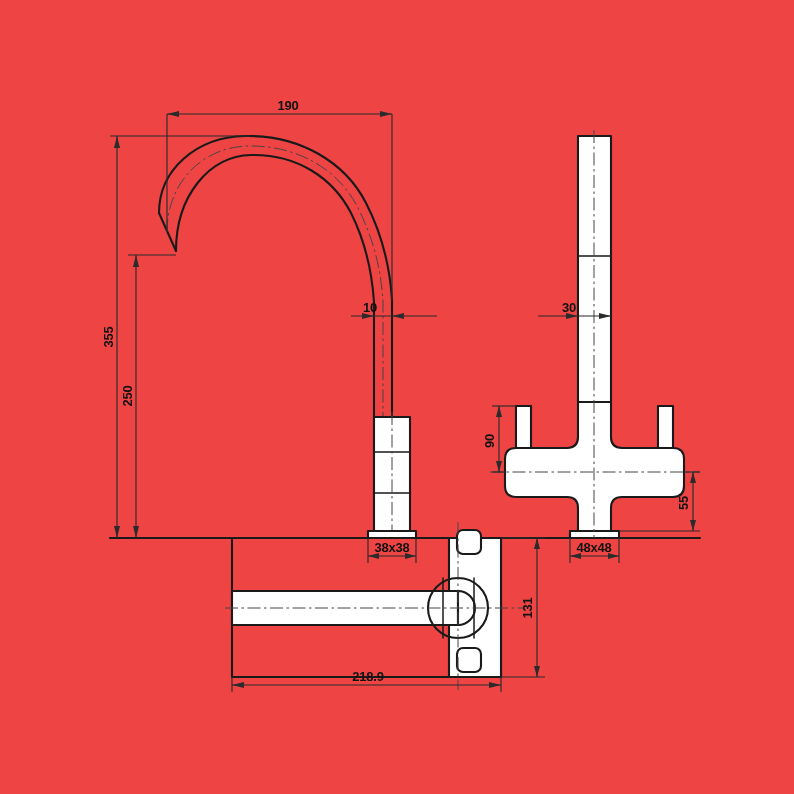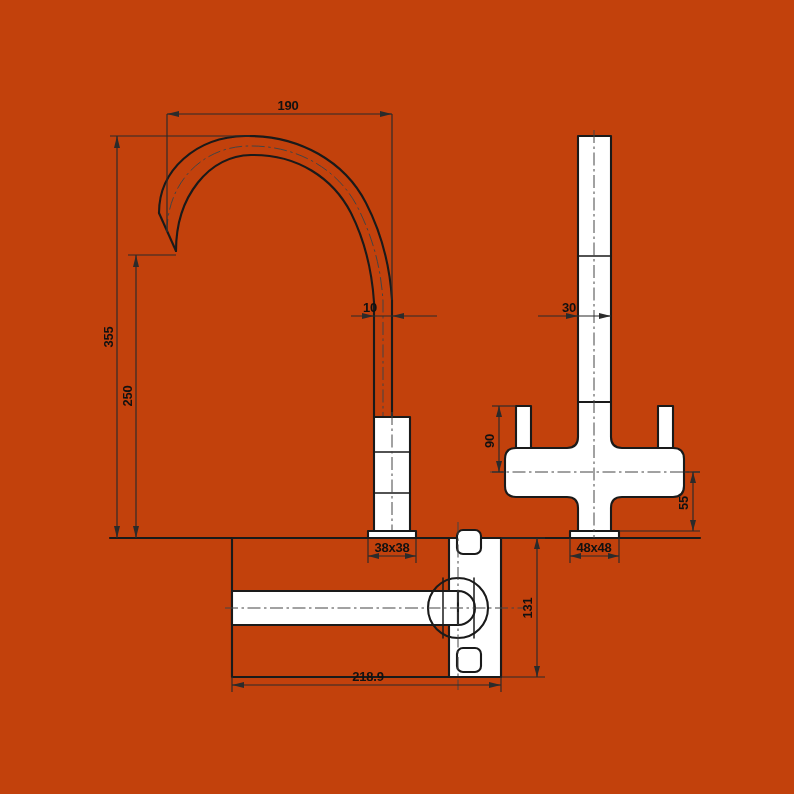--- a/index.html
+++ b/index.html
@@ -10,21 +10,21 @@
   body {
     width: 794px;
     height: 794px;
     font-family: "Liberation Sans", sans-serif;
     overflow: hidden;
   }
   #drawing-root {
     position: relative;
     width: 794px;
     height: 794px;
-    background: #c2410c;
+    background: #ef4444;
   }
   svg.tech-drawing {
     display: block;
     width: 794px;
     height: 794px;
   }
   .outline {
     fill: none;
     stroke: #1a1a1a;
     stroke-width: 2.1;

